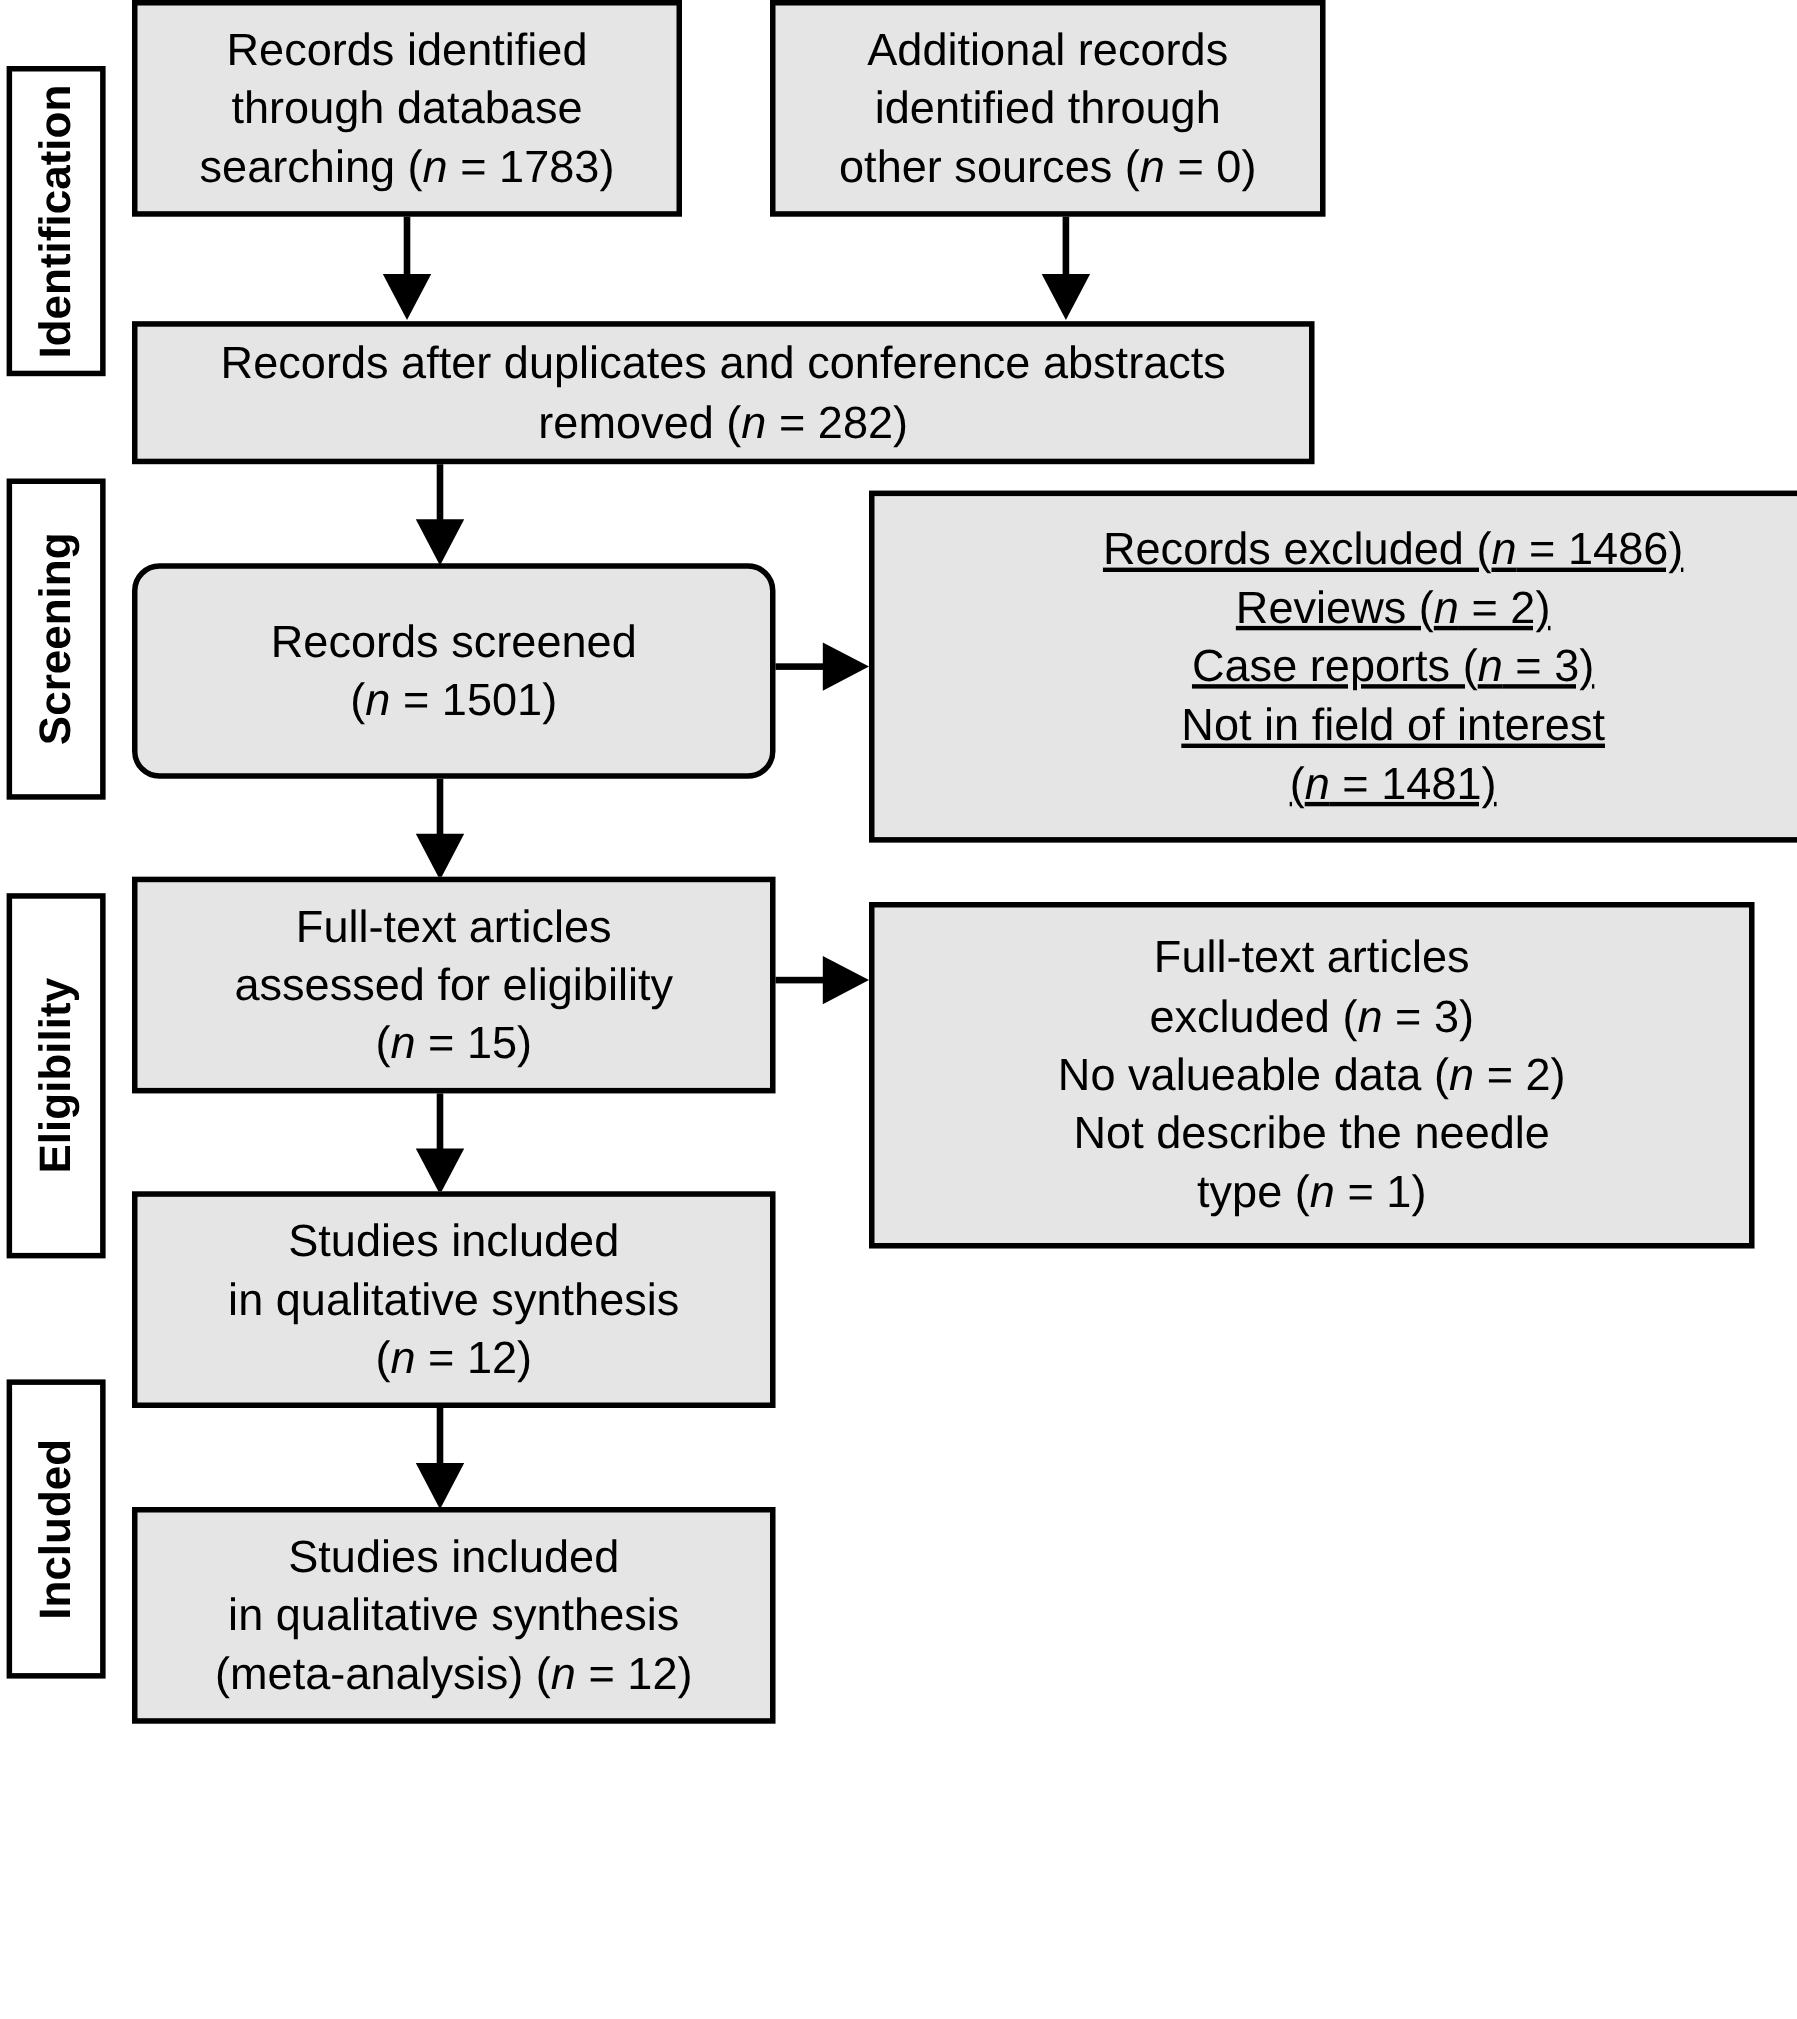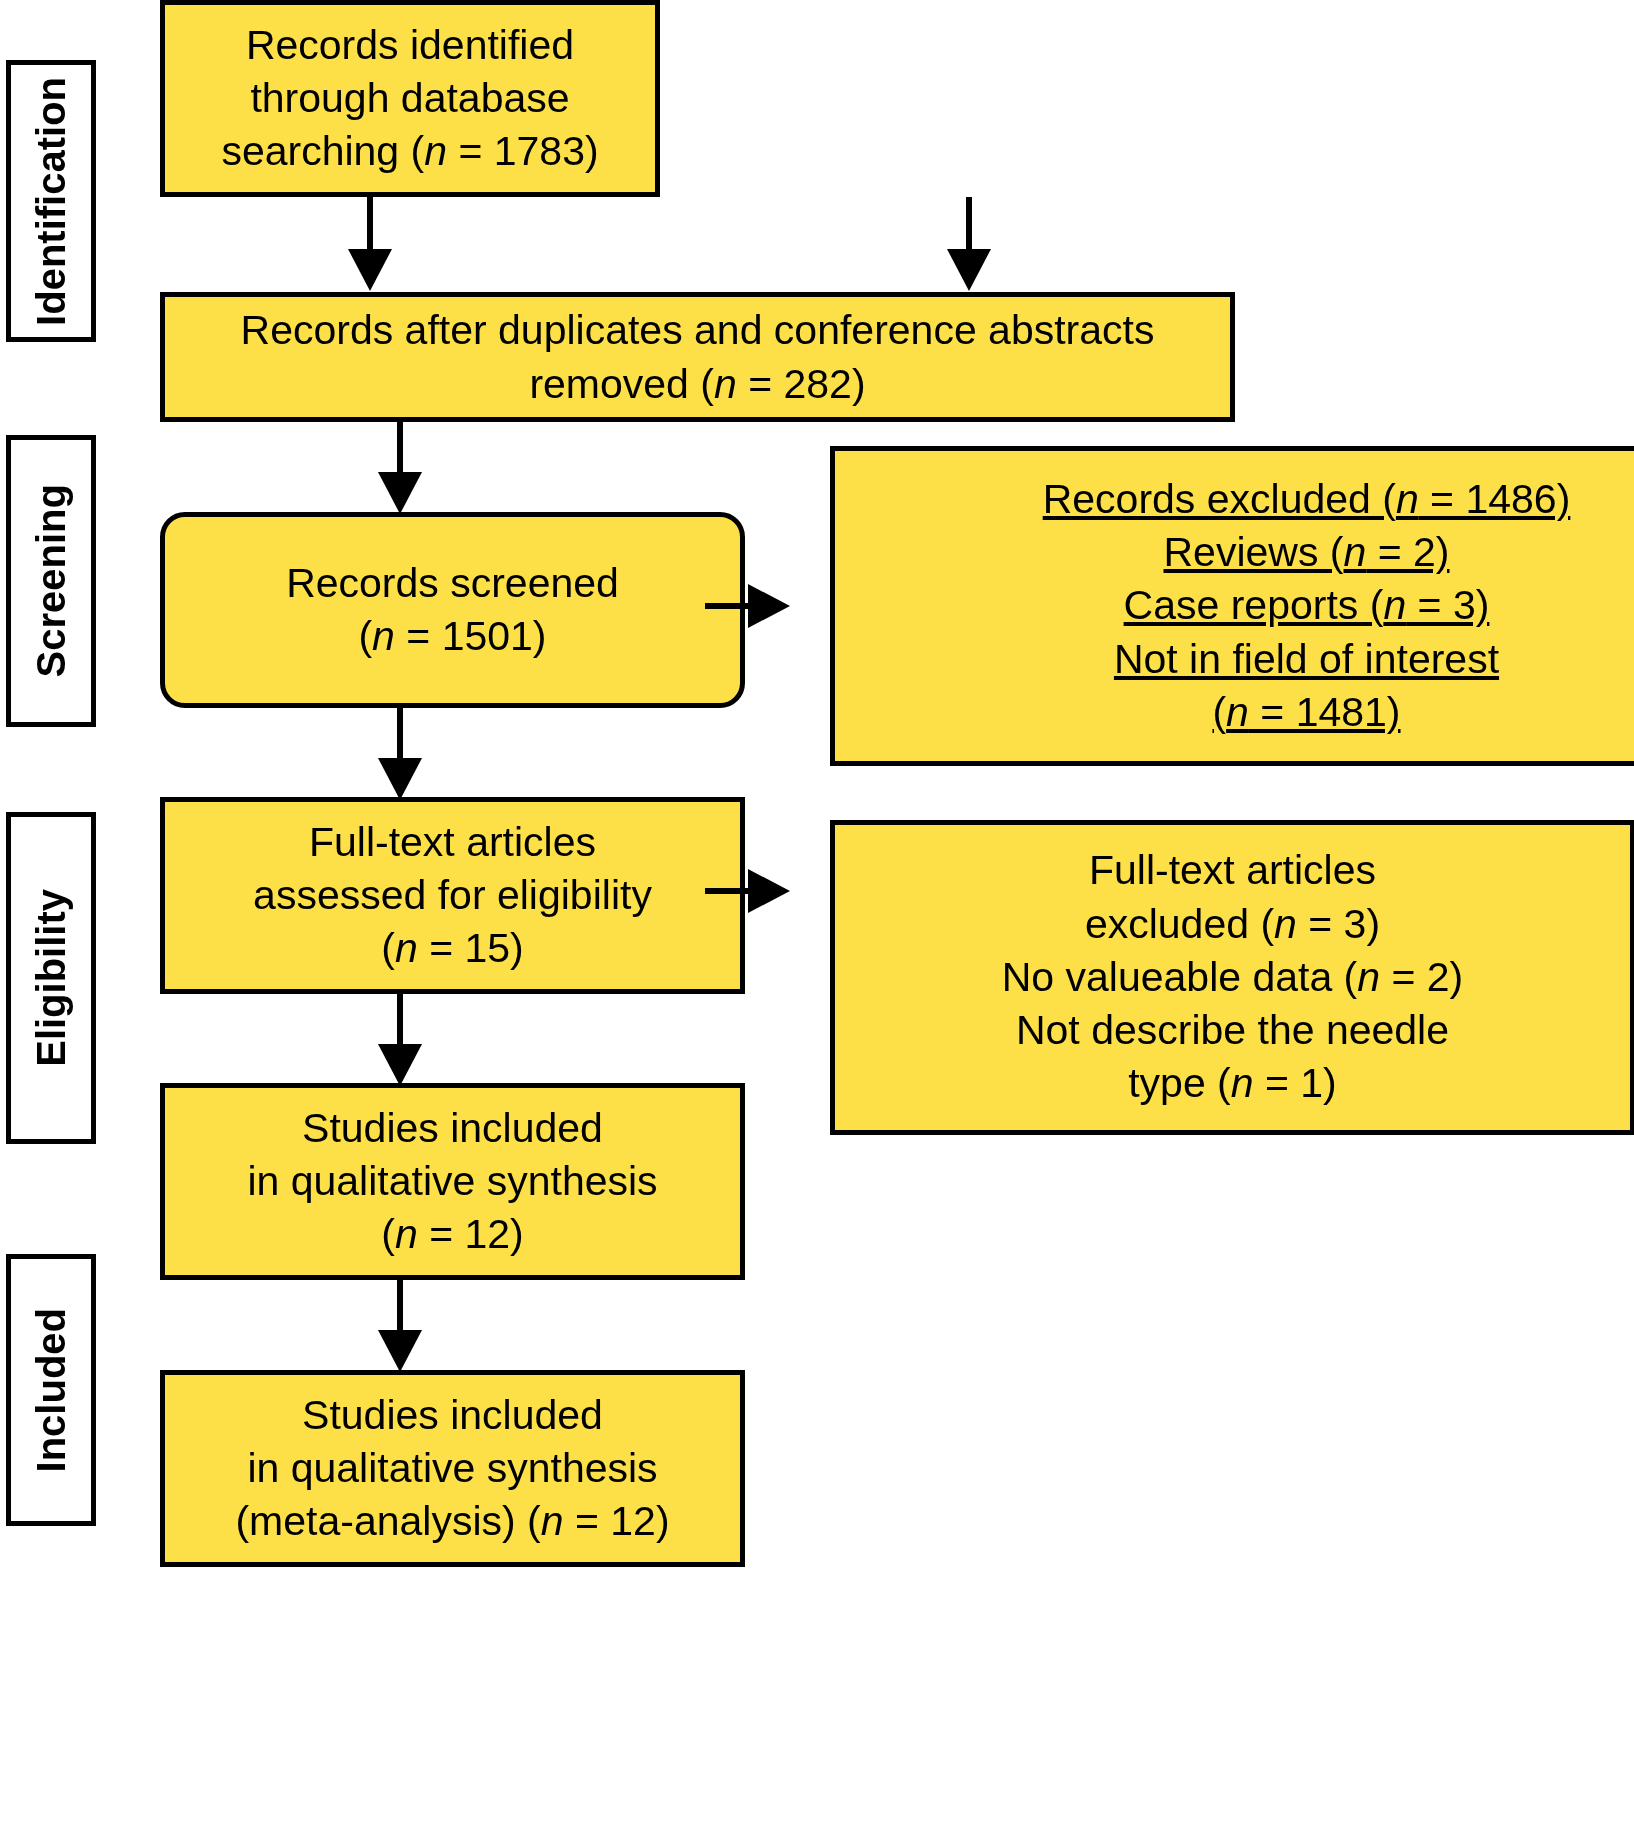--- a/index.html
+++ b/index.html
@@ -37,28 +37,27 @@
     font-size: 40px;
     letter-spacing: 0px;
     line-height: 1;
     white-space: nowrap;
   }
 
   
   .box {
     position: absolute;
     border: 5px solid #000;
-    background: #fde047;
+    background: #e5e5e5;
     box-sizing: border-box;
     display: flex;
     align-items: center;
     justify-content: center;
     text-align: center;
     padding: 6px 14px;
-    margin-left: 40px;
   }
   .box .txt {
     font-size: 41px;
     line-height: 1.30;
     white-space: pre-line;
   }
   .box .txt i {
     font-style: italic;
   }
 
@@ -110,20 +109,25 @@
   <div class="stage-label" style="left:6px; top:1254px; width:90px; height:272px;">
     <span>Included</span>
   </div>
 
   <div class="box" style="left:120px; top:0px; width:500px; height:197px;">
     <div class="txt">Records identified
 through database
 searching (<i>n</i> = 1783)</div>
   </div>
 
+  <div class="box" style="left:700px; top:0px; width:505px; height:197px;">
+    <div class="txt">Additional records
+identified through
+other sources (<i>n</i> = 0)</div>
+  </div>
 
   <div class="vline" style="left:367px; top:197px; width:6px; height:60px;"></div>
   <div class="arrow-down" style="left:348px; top:249px;"></div>
 
   <div class="vline" style="left:966px; top:197px; width:6px; height:60px;"></div>
   <div class="arrow-down" style="left:947px; top:249px;"></div>
 
   <div class="box" style="left:120px; top:292px; width:1075px; height:130px;align-items:flex-end;">
     <div class="txt">Records after duplicates and conference abstracts
 removed (<i>n</i> = 282)</div>

